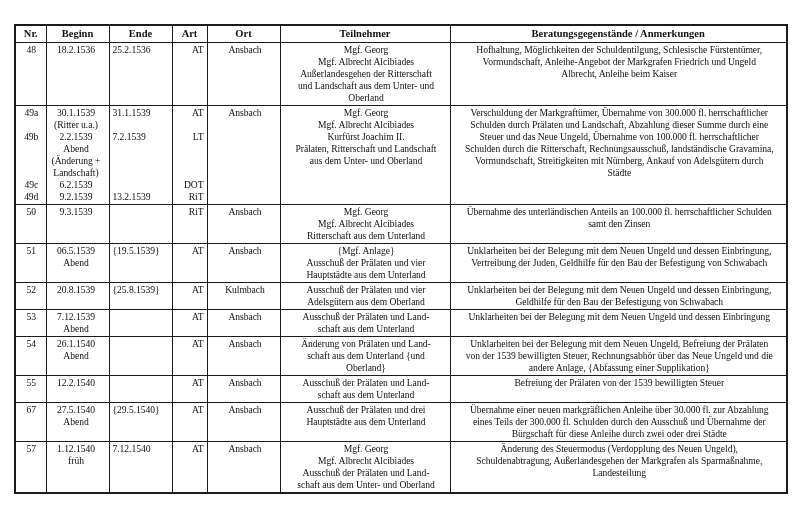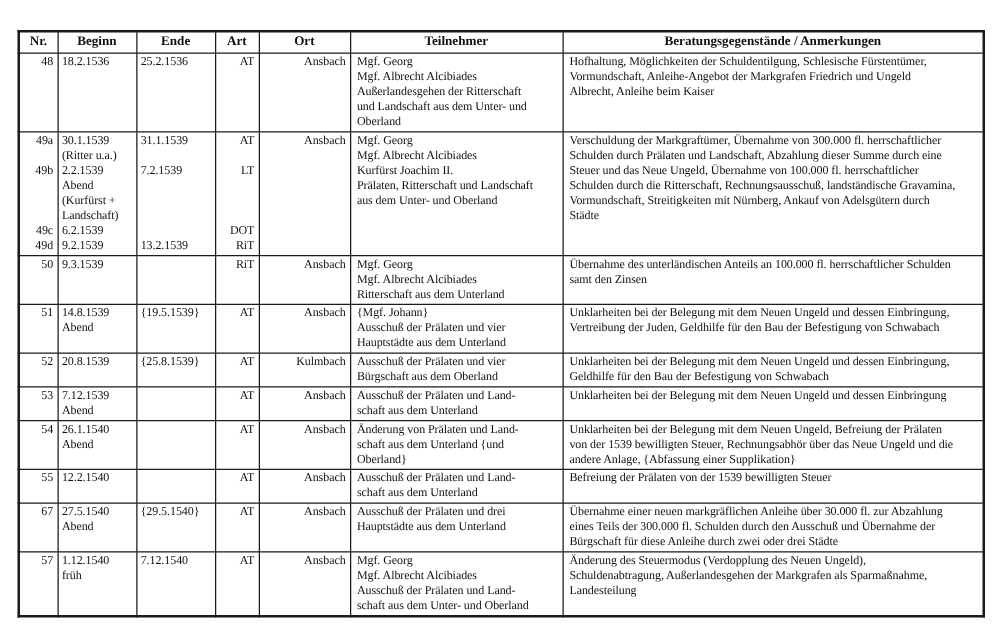--- a/index.html
+++ b/index.html
@@ -47,27 +47,27 @@
     font-weight: bold;
     text-align: center;
     padding: 2px 2px;
     line-height: 12px;
     white-space: nowrap;
   }
   td { font-size: 9.6px; line-height: 12px; }
   .ln { white-space: nowrap; letter-spacing: -0.05px; }
   .ln:empty::before { content: "\00a0"; }
 
-  td.col-nr        { text-align: right;  padding-left: 4px; }
-  td.col-beginn    { text-align: left; padding-right: 6px; }
+  td.col-nr        { text-align: center;  padding-left: 4px; }
+  td.col-beginn    { text-align: center; padding-right: 6px; }
   td.col-ende      { text-align: left; padding-right: 6px; }
   td.col-art       { text-align: right; }
-  td.col-ort       { text-align: right;  padding-left: 6px; }
-  td.col-teilnehmer{ text-align: left;  padding-left: 5px; }
-  td.col-beratung  { text-align: left;  padding-left: 5px; }
+  td.col-ort       { text-align: center;  padding-left: 6px; }
+  td.col-teilnehmer{ text-align: center;  padding-left: 5px; }
+  td.col-beratung  { text-align: center;  padding-left: 5px; }
 </style>
 </head>
 <body>
 
 <div class="page">
   <table class="meetings-table">
     <colgroup>
       <col class="c-nr">
         <col class="c-beginn">
         <col class="c-ende">
@@ -126,21 +126,21 @@
             <div class="ln"></div>
             <div class="ln"></div>
             <div class="ln">49c</div>
             <div class="ln">49d</div>
           </td>
           <td class="col-beginn">
             <div class="ln">30.1.1539</div>
             <div class="ln">(Ritter u.a.)</div>
             <div class="ln">2.2.1539</div>
             <div class="ln">Abend</div>
-            <div class="ln">(Kurfürst +</div>
+            <div class="ln">(Änderung +</div>
             <div class="ln">Landschaft)</div>
             <div class="ln">6.2.1539</div>
             <div class="ln">9.2.1539</div>
           </td>
           <td class="col-ende">
             <div class="ln">31.1.1539</div>
             <div class="ln"></div>
             <div class="ln">7.2.1539</div>
             <div class="ln"></div>
             <div class="ln"></div>
@@ -200,34 +200,34 @@
             <div class="ln">Übernahme des unterländischen Anteils an 100.000 fl. herrschaftlicher Schulden</div>
             <div class="ln">samt den Zinsen</div>
             <div class="ln"></div>
           </td>
         </tr>
         <tr>
           <td class="col-nr">
             <div class="ln">51</div>
           </td>
           <td class="col-beginn">
-            <div class="ln">14.8.1539</div>
+            <div class="ln">06.5.1539</div>
             <div class="ln">Abend</div>
           </td>
           <td class="col-ende">
             <div class="ln">{19.5.1539}</div>
           </td>
           <td class="col-art">
             <div class="ln">AT</div>
           </td>
           <td class="col-ort">
             <div class="ln">Ansbach</div>
           </td>
           <td class="col-teilnehmer">
-            <div class="ln">{Mgf. Johann}</div>
+            <div class="ln">{Mgf. Anlage}</div>
             <div class="ln">Ausschuß der Prälaten und vier</div>
             <div class="ln">Hauptstädte aus dem Unterland</div>
           </td>
           <td class="col-beratung">
             <div class="ln">Unklarheiten bei der Belegung mit dem Neuen Ungeld und dessen Einbringung,</div>
             <div class="ln">Vertreibung der Juden, Geldhilfe für den Bau der Befestigung von Schwabach</div>
           </td>
         </tr>
         <tr>
           <td class="col-nr">
@@ -240,21 +240,21 @@
             <div class="ln">{25.8.1539}</div>
           </td>
           <td class="col-art">
             <div class="ln">AT</div>
           </td>
           <td class="col-ort">
             <div class="ln">Kulmbach</div>
           </td>
           <td class="col-teilnehmer">
             <div class="ln">Ausschuß der Prälaten und vier</div>
-            <div class="ln">Bürgschaft aus dem Oberland</div>
+            <div class="ln">Adelsgütern aus dem Oberland</div>
           </td>
           <td class="col-beratung">
             <div class="ln">Unklarheiten bei der Belegung mit dem Neuen Ungeld und dessen Einbringung,</div>
             <div class="ln">Geldhilfe für den Bau der Befestigung von Schwabach</div>
           </td>
         </tr>
         <tr>
           <td class="col-nr">
             <div class="ln">53</div>
           </td>

